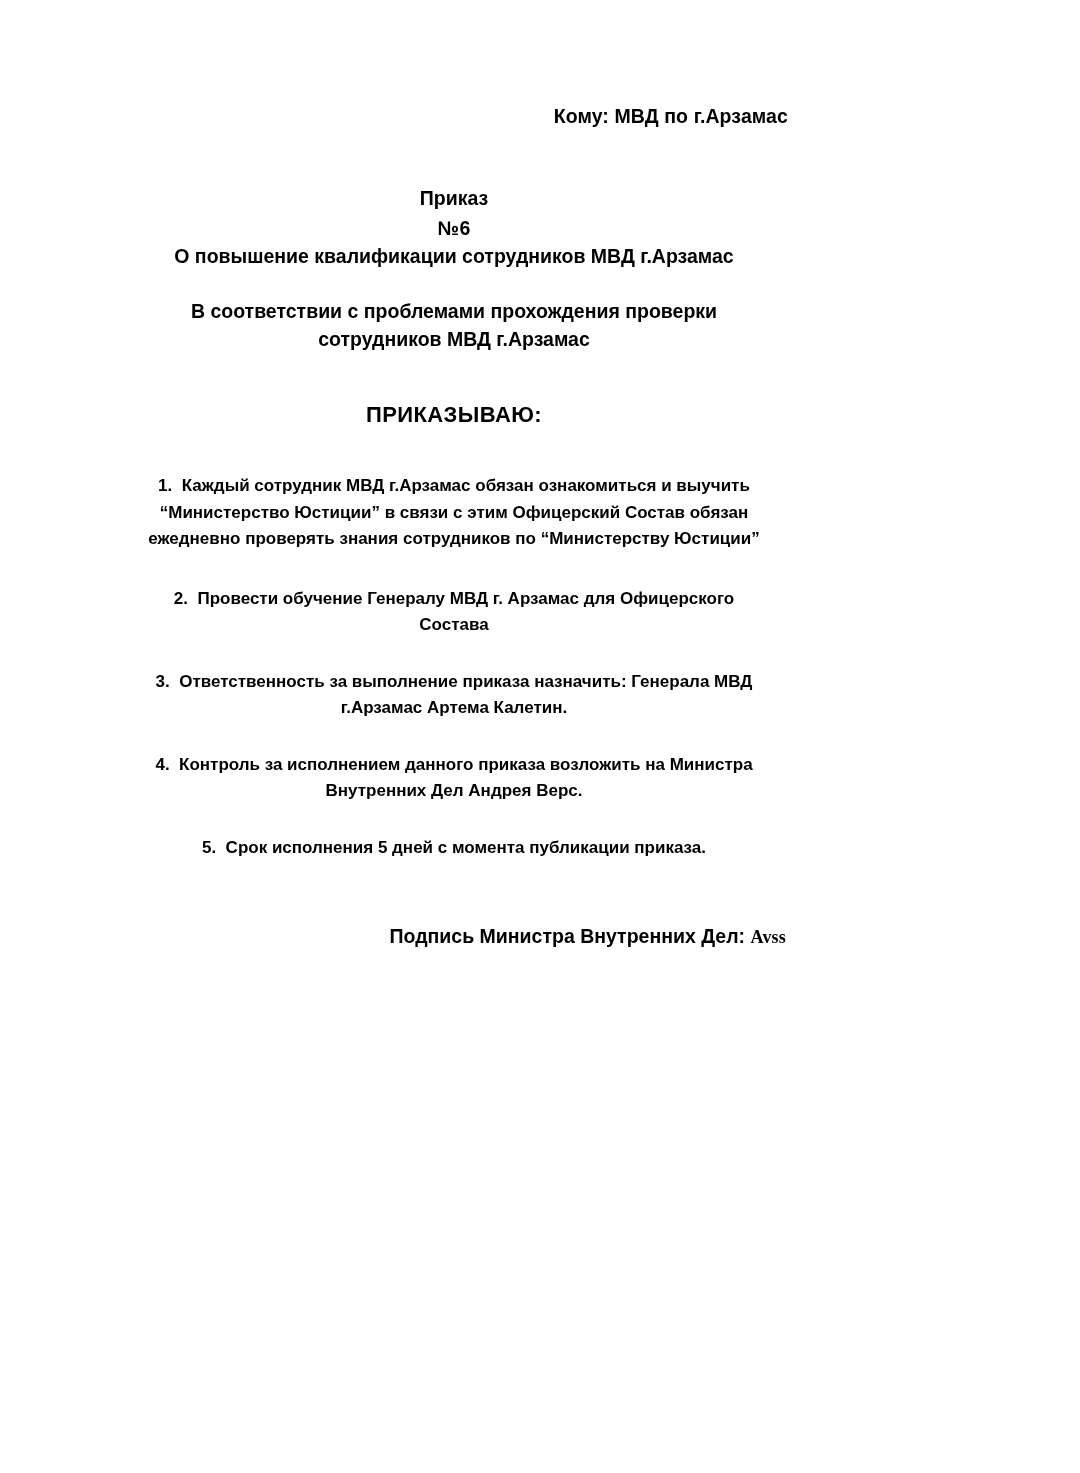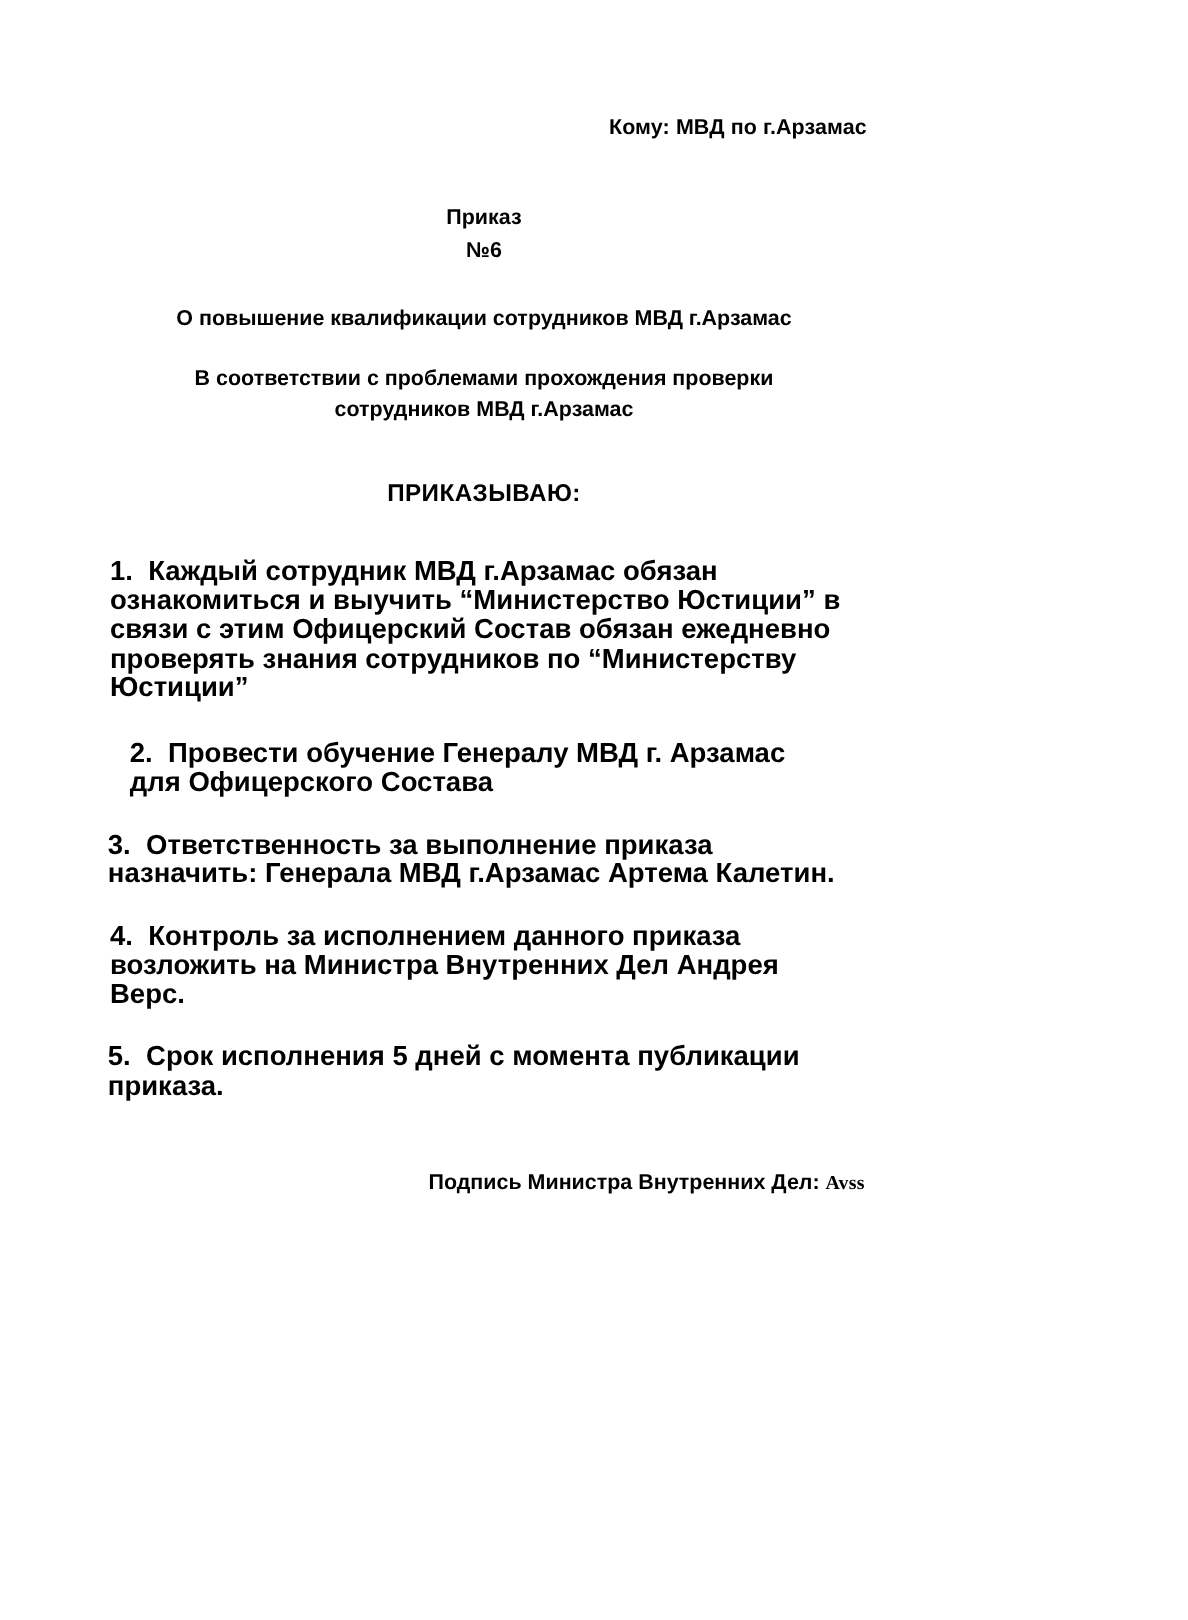--- a/index.html
+++ b/index.html
@@ -15,21 +15,21 @@
     color: #000000;
     -webkit-font-smoothing: antialiased;
   }
 
   .page {
     position: relative;
     width: 916px;
     height: 1473px;
     background: #ffffff;
     box-sizing: border-box;
-    padding: 0 128px 0 92px;
+    padding: 0 128px 0 120px;
   }
 
   .doc-body {
     padding-top: 103px;
   }
 
   
   .addr-block {
     text-align: right;
     font-weight: bold;
@@ -43,21 +43,20 @@
   .title-block {
     margin-top: 54px;
     text-align: center;
     font-weight: bold;
     font-size: 19.5px;
     line-height: 30px;
   }
   .title-line { display: block; }
 
   .subject {
-    margin-top: 33px;
     text-align: center;
     font-weight: bold;
     font-size: 19.5px;
     line-height: 26px;
   }
 
   .basis {
     margin-top: 28px;
     text-align: center;
     font-weight: bold;
@@ -76,22 +75,23 @@
   }
 
   
   .order-list {
     margin: 0;
     padding: 0;
     list-style: none;
     counter-reset: orderitem;
   }
   .order-item {
+    text-align: center;
     font-weight: bold;
-    font-size: 25px;
+    font-size: 17px;
     line-height: 26.5px;
     margin-top: 28px;
     padding: 0 4px;
   }
   .order-item::before {
     counter-increment: orderitem;
     content: counter(orderitem) ".\00a0\00a0";
   }
   .order-item.it1 { margin-top: 45px; padding: 0 8px; }
   .order-item.it2 { margin-top: 33px; padding: 0 26px; }

